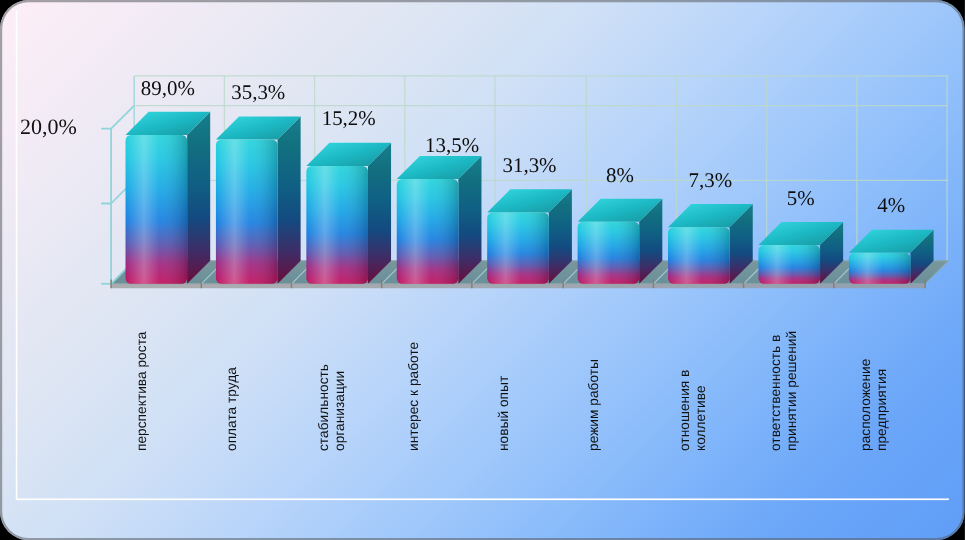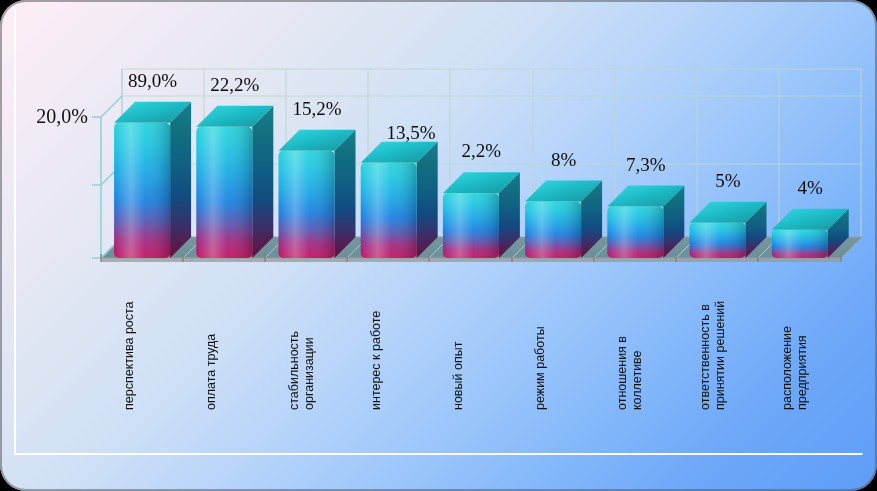--- a/index.html
+++ b/index.html
@@ -213,28 +213,28 @@
           </g>
           <g>
             <path d="M827.7,229.8 L848.7,208.8 L848.7,237 L827.7,258 Z" fill="url(#gSide)"></path>
             <path d="M771.7,229.8 L792.7,208.8 L848.7,208.8 L827.7,229.8 Z" fill="url(#gCap)"></path>
             <rect x="771.7" y="229.8" width="56" height="28.2" rx="5" fill="url(#gFront)"></rect>
             <rect x="771.7" y="229.8" width="56" height="28.2" rx="5" fill="url(#gSpec)"></rect>
           </g>
         </g>
     </svg>
 
-    <div class="axis-label" style="left:0;width:88px;top:105px;">20,0%</div>
+    <div class="axis-label" style="left:0;width:88px;top:105px;text-align:center;">20,0%</div>
 
     <div id="datalabels">
         <div class="datalabel" style="left: 102.6px; width: 100px; top: 69.64px;">89,0%</div>
-        <div class="datalabel" style="left: 184.8px; width: 100px; top: 73.87px;">22,2%</div>
+        <div class="datalabel" style="left: 184.8px; width: 100px; top: 73.87px;">35,3%</div>
         <div class="datalabel" style="left: 267px; width: 100px; top: 97.84px; font-family: Liberation Serif, serif;">15,2%</div>
         <div class="datalabel" style="left: 361px; width: 100px; top: 109.825px; margin-top: 12px;">13,5%</div>
-        <div class="datalabel" style="left: 431.4px; width: 100px; top: 140.14px;">2,2%</div>
+        <div class="datalabel" style="left: 431.4px; width: 100px; top: 140.14px;">31,3%</div>
         <div class="datalabel" style="left: 513.6px; width: 100px; top: 148.6px;">8%</div>
         <div class="datalabel" style="left: 595.8px; width: 100px; top: 153.535px;">7,3%</div>
         <div class="datalabel" style="left: 678px; width: 100px; top: 169.75px;">5%</div>
         <div class="datalabel" style="left: 760.2px; width: 100px; top: 176.8px;">4%</div>
       </div>
 
     <div id="catlabels">
         <div class="catlabel" style="left: 122.1px; top: 270px; height: 140px;">
           <span class="l2">перспектива роста</span>
         </div>

